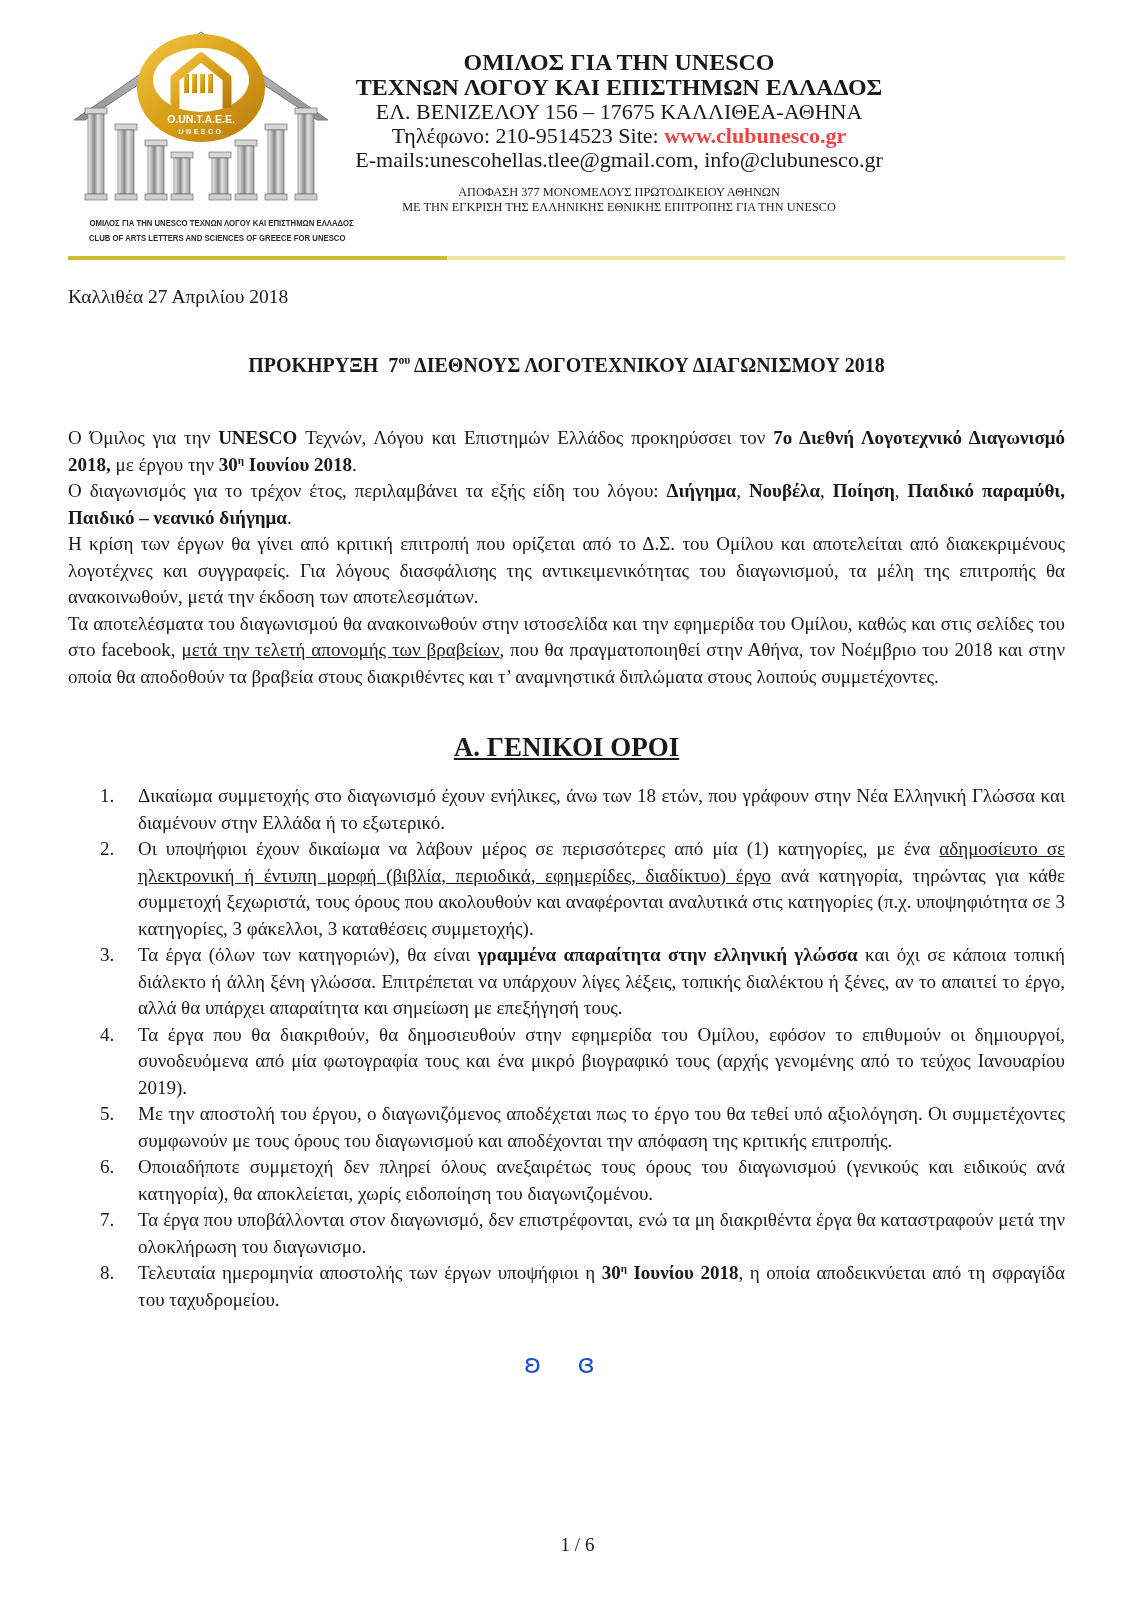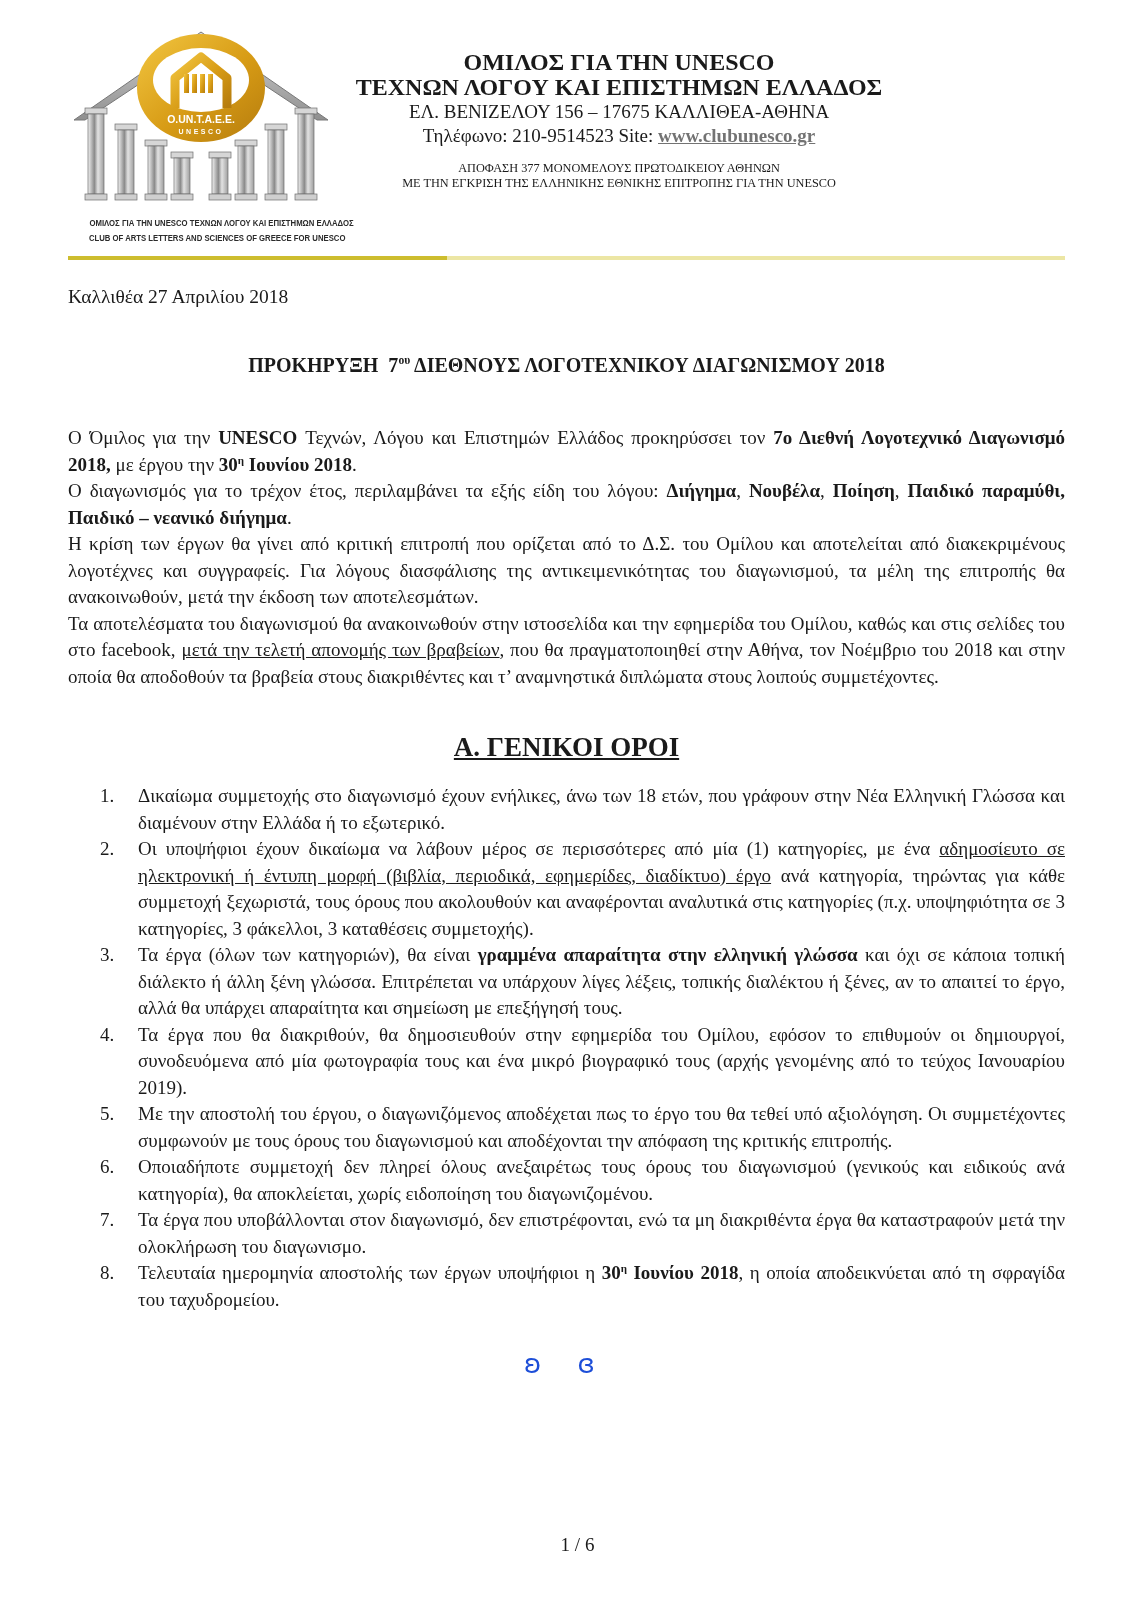--- a/index.html
+++ b/index.html
@@ -10,22 +10,22 @@
   .content{position:absolute;left:68px;top:0;width:997px;}
 
   
   .header-row{display:flex;margin-top:24px;}
   .logo-block{width:266px;flex:0 0 auto;text-align:right;}
   .logo-caption{margin-top:3px;line-height:11.5px;}
   .lc-line{display:inline-block;font-family:"Liberation Sans",sans-serif;font-weight:bold;
     font-size:9px;color:#2b2b2b;transform:scaleX(.86);transform-origin:center;white-space:nowrap;}
   .header-text{width:566px;margin-left:2px;text-align:center;padding-top:26px;}
   .ht-b{font-weight:bold;font-size:24px;line-height:25px;}
-  .ht-n{font-size:19px;line-height:24px;}
-  .site-link{color:#737373;font-weight:bold;text-decoration:underline;cursor:pointer;}
+  .ht-n{font-size:22px;line-height:24px;}
+  .site-link{color:#ef4444;font-weight:bold;cursor:pointer;}
   .approval{font-size:12.3px;line-height:15px;margin-top:13px;}
 
   .sep{height:4px;margin-top:12px;
     background:linear-gradient(to right,#cdbd2e 0%,#cdbd2e 38%,#ece6a4 38%,#ece6a4 100%);}
 
   .date{margin-top:26px;font-size:19.5px;}
   .title{margin-top:46px;text-align:center;font-weight:bold;font-size:20px;white-space:pre-wrap;}
 
   .intro{margin-top:48px;}
   p.just{margin:0;text-align:justify;font-size:19px;line-height:26.5px;}
@@ -132,20 +132,21 @@
           <span class="lc-line">ΟΜΙΛΟΣ ΓΙΑ ΤΗΝ UNESCO ΤΕΧΝΩΝ ΛΟΓΟΥ ΚΑΙ ΕΠΙΣΤΗΜΩΝ ΕΛΛΑΔΟΣ</span><br>
           <span class="lc-line">CLUB OF ARTS LETTERS AND SCIENCES OF GREECE FOR UNESCO</span>
         </div>
       </div>
 
       <div class="header-text">
         <div class="ht-b">ΟΜΙΛΟΣ ΓΙΑ ΤΗΝ UNESCO</div>
         <div class="ht-b">ΤΕΧΝΩΝ ΛΟΓΟΥ ΚΑΙ ΕΠΙΣΤΗΜΩΝ ΕΛΛΑΔΟΣ</div>
         <div class="ht-n">ΕΛ. ΒΕΝΙΖΕΛΟΥ 156 – 17675 ΚΑΛΛΙΘΕΑ-ΑΘΗΝΑ</div>
         <div class="ht-n"><span>Τηλέφωνο: 210-9514523 Site: </span><a class="site-link">www.clubunesco.gr</a></div>
+        <div class="ht-n">E-mails:unescohellas.tlee@gmail.com, info@clubunesco.gr</div>
         <div class="approval">
           <div>ΑΠΟΦΑΣΗ 377 ΜΟΝΟΜΕΛΟΥΣ ΠΡΩΤΟΔΙΚΕΙΟΥ ΑΘΗΝΩΝ</div>
           <div>ΜΕ ΤΗΝ ΕΓΚΡΙΣΗ ΤΗΣ ΕΛΛΗΝΙΚΗΣ ΕΘΝΙΚΗΣ ΕΠΙΤΡΟΠΗΣ ΓΙΑ ΤΗΝ UNESCO</div>
         </div>
       </div>
     </div>
 
     <div class="sep"></div>
 
     <div class="date">Καλλιθέα 27 Απριλίου 2018</div>

